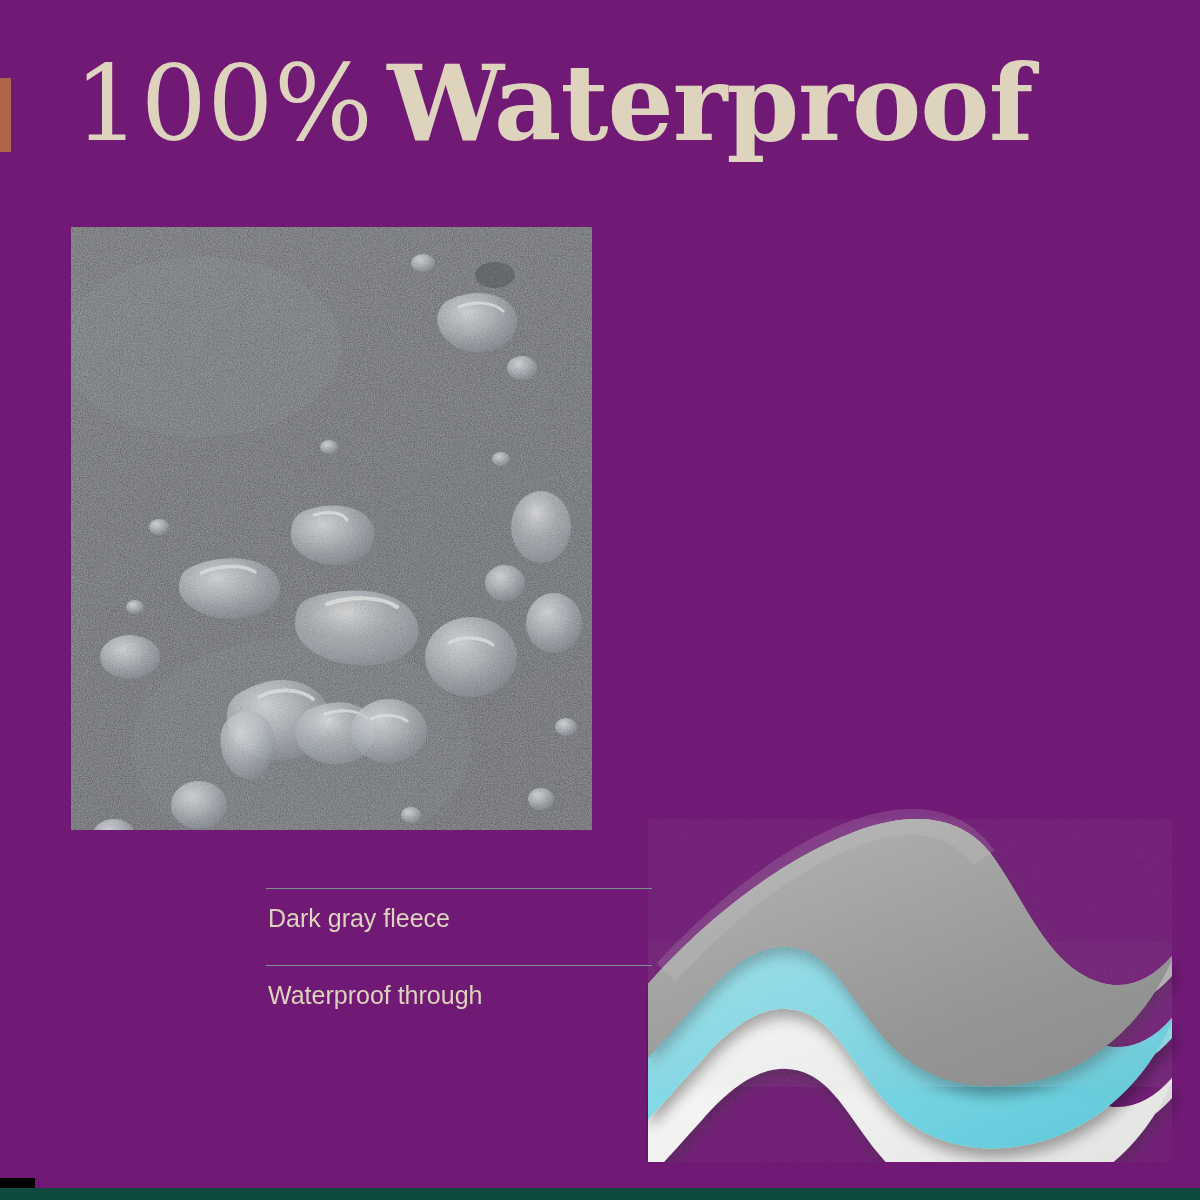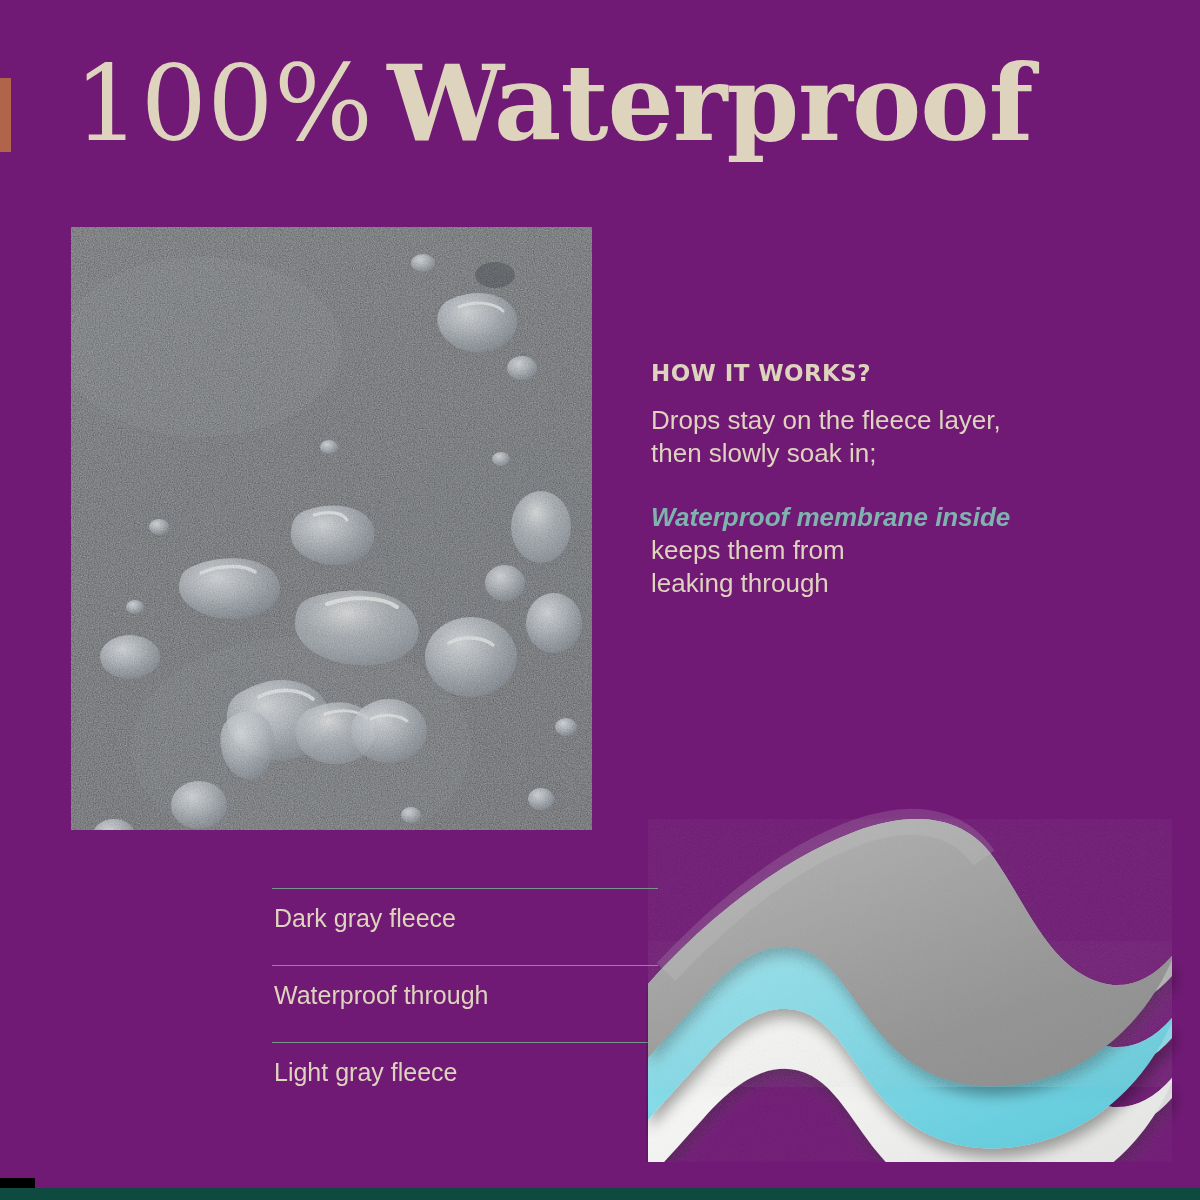--- a/index.html
+++ b/index.html
@@ -111,21 +111,21 @@
     font-style: italic;
     font-size: 26px;
     color: #7fb3ae;
     display: block;
     line-height: 1.28;
   }
 
   
   .legend {
     position: absolute;
-    left: 272px;
+    left: 266px;
     top: 888px;
     width: 386px;
   }
   .legend-row {
     position: relative;
     height: 77px;
   }
   .legend-rule {
     position: absolute;
     left: 0;
@@ -267,46 +267,29 @@
         <ellipse cx="430" cy="232" rx="9" ry="7" fill="url(#dropg)"></ellipse>
         <ellipse cx="258" cy="220" rx="9" ry="7" fill="url(#dropg)"></ellipse>
         <ellipse cx="340" cy="588" rx="10" ry="8" fill="url(#dropg)"></ellipse>
         <ellipse cx="408" cy="612" rx="9" ry="7" fill="url(#dropg)"></ellipse>
       </g>
 
       <rect width="521" height="603" filter="url(#grain)" opacity="0.22"></rect>
     </svg>
   </div>
 
-  <div class="hiw">
-    <div class="hiw-title">HOW IT WORKS?</div>
-    <div class="hiw-body">
-      <span>Drops stay on the fleece layer,</span><br>
-      <span>then slowly soak in;</span>
-    </div>
-    <div class="hiw-gap"></div>
-    <div class="hiw-body">
-      <span class="hiw-accent">Waterproof membrane inside</span>
-      <span>keeps them from</span><br>
-      <span>leaking through</span>
-    </div>
-  </div>
 
   <div class="legend">
     <div class="legend-row">
       <div class="legend-rule"></div>
       <div class="legend-label">Dark gray fleece</div>
     </div>
     <div class="legend-row">
       <div class="legend-rule"></div>
       <div class="legend-label">Waterproof through</div>
-    </div>
-    <div class="legend-row">
-      <div class="legend-rule"></div>
-      <div class="legend-label">Light gray fleece</div>
     </div>
   </div>
 
   <div class="layers">
     <svg width="554" height="400" viewBox="0 0 554 400" xmlns="http://www.w3.org/2000/svg" aria-hidden="true">
       <defs>
         <linearGradient id="grayTop" x1="0.12" y1="0" x2="0.88" y2="1">
           <stop offset="0%" stop-color="#b4b4b4"></stop>
           <stop offset="38%" stop-color="#a2a2a2"></stop>
           <stop offset="72%" stop-color="#939393"></stop>

